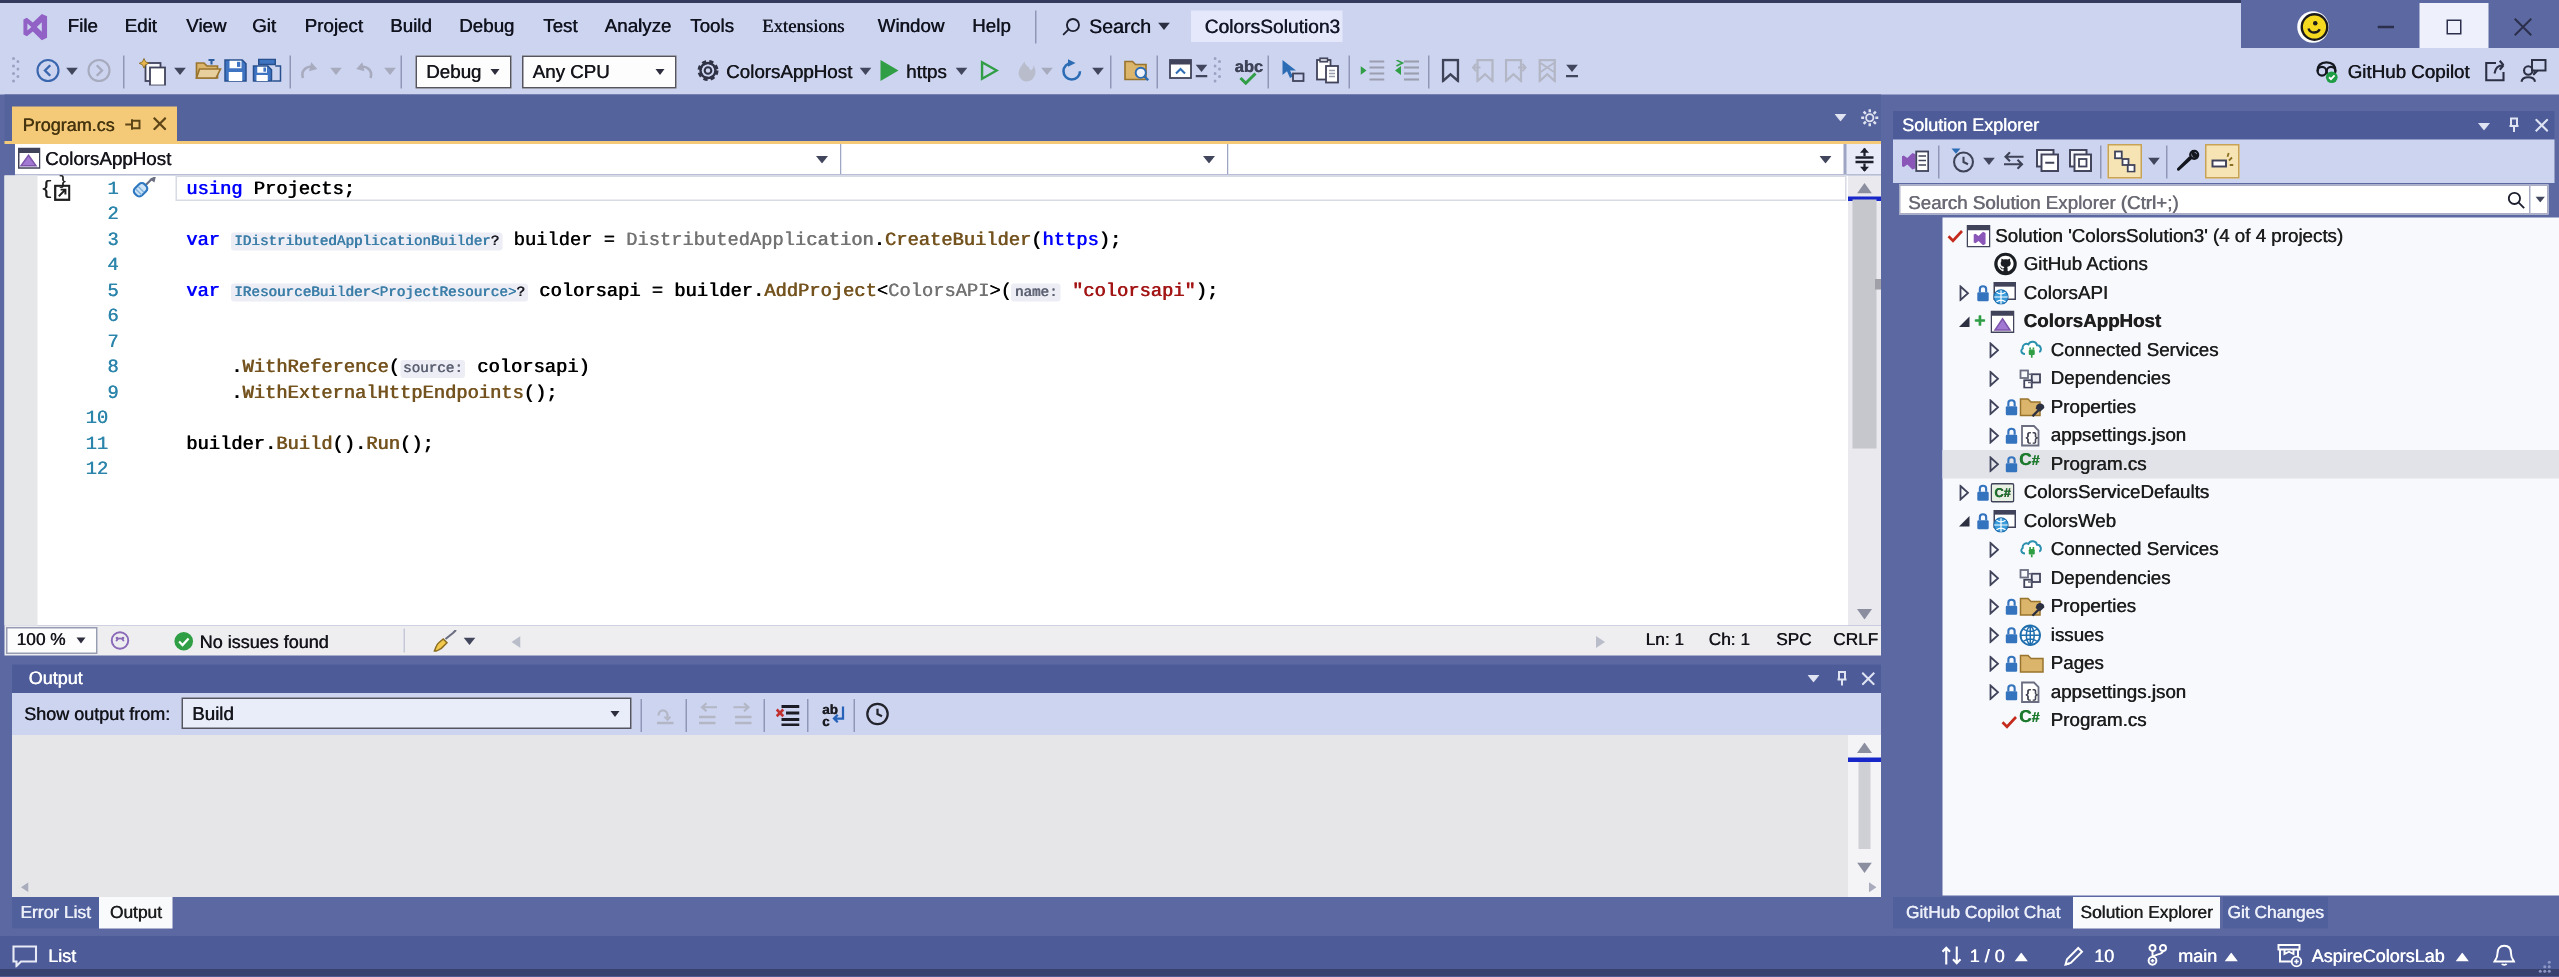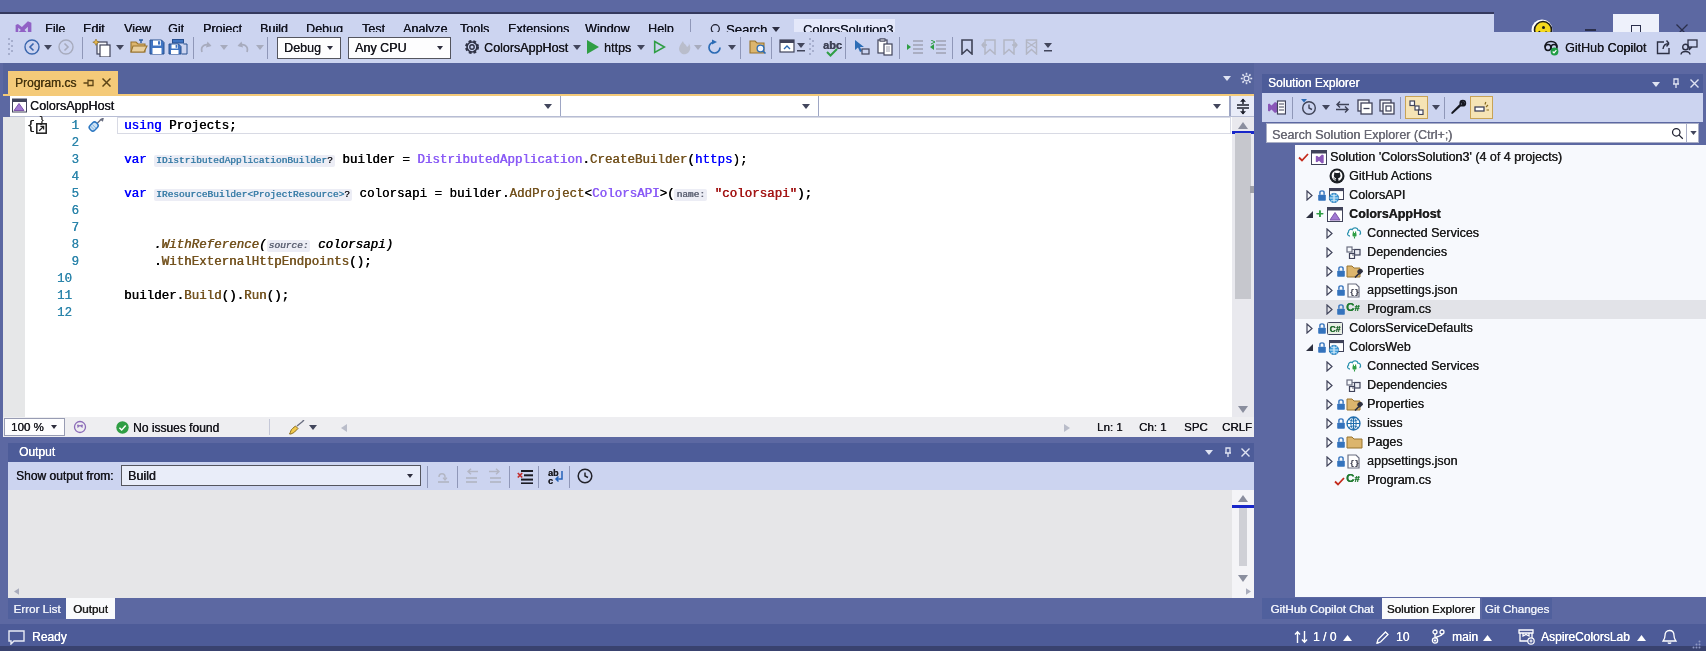--- a/index.html
+++ b/index.html
@@ -1,41 +1,41 @@
 <!DOCTYPE html>
 <html><head>
 <meta charset="utf-8">
 <style>
   * { margin:0; padding:0; box-sizing:border-box; }
   html,body { width:1706px; height:651px; overflow:hidden; }
   body { font-family:"Liberation Sans", sans-serif; font-size:12px; color:#1e1e1e; background:#5c68a2; position:relative; text-shadow:0.35px 0 0 currentColor; }
   .abs { position:absolute; }
   
-  #titlebar { left:0; top:12px; width:1494px; height:32px; background:#ccd4f0; border-top:2px solid #34395e; }
+  #titlebar { left:0; top:0; width:1494px; height:32px; background:#ccd4f0; border-top:2px solid #34395e; }
   #toolbar  { left:0; top:32px; width:1706px; height:31px; background:#ccd4f0; }
   .menuitem { font-size:12.5px; color:#11131f; }
   .vsep { width:1px; height:22px; background:#8f97b8; display:inline-block; vertical-align:middle; }
   
   .combo { background:#fdfdfe; border:1px solid #54555e; height:22px; display:flex; align-items:center; font-size:12.5px; color:#16161d; }
   .combo .txt { padding-left:6px; flex:1; white-space:nowrap; }
   .combo .car { width:0; height:0; border-left:3.5px solid transparent; border-right:3.5px solid transparent; border-top:4.5px solid #2d2d3d; margin-right:7px; }
   
   #tabstrip { left:3px; top:63px; width:1251px; height:31px; background:#55639c; }
   #goldline { left:3px; top:94px; width:1251px; height:2px; background:#f4ca79; }
   #doctab { position:absolute; left:5px; top:8px; height:23px; background:#f4ca79; color:#46350f; font-size:12px; display:flex; align-items:center; padding:0 7px; }
   #navbar { left:10px; top:96px; width:1244px; height:21px; background:#f6f7fb; border-bottom:1px solid #b7bdd4; }
   .navbox { position:absolute; top:0; height:20px; background:#fff; border-right:1px solid #9ea6c4; }
   #editor { left:3px; top:117px; width:1229px; height:300px; background:#fff; }
   #gutter { left:3px; top:117px; width:22px; height:300px; background:#e6e7e8; }
   #vscroll { left:1232px; top:117px; width:22px; height:300px; background:#e9e9ee; }
   #edbottom { left:3px; top:417px; width:1251px; height:20px; background:#eeeef1; font-size:11.5px; }
   .lnum { position:absolute; width:30px; text-align:right; color:#2c85ab; font-family:"Liberation Mono",monospace; font-size:12.5px; text-shadow:0.3px 0 0 currentColor; }
   .codeline { position:absolute; left:121px; white-space:pre; font-family:"Liberation Mono",monospace; font-size:12.5px; color:#000; text-shadow:0.45px 0 0 currentColor; }
   .kw { color:#0000ff; }
-  .ty { color:#8b5cf6; }
+  .ty { color:#737373; }
   .mt { color:#74531f; }
   .st { color:#a31515; }
   .hint { background:#ecedf5; color:#3b7ea8; font-size:9.5px; border-radius:2px; padding:0px 2px 1px 2px; }
   .hint i { font-style:normal; color:#16161d; }
   .hintp { background:#ecedf5; color:#5d6273; font-size:9.5px; border-radius:2px; padding:0px 2px 1px 2px; }
   
   #outhead { left:8px; top:443px; width:1246px; height:19px; background:#4d5c99; color:#fff; font-size:12px; }
   #outtools { left:8px; top:462px; width:1246px; height:28px; background:#ccd4f0; }
   #outbody { left:8px; top:490px; width:1246px; height:108px; background:#e6e6e8; }
   
@@ -60,21 +60,21 @@
     <span class="abs menuitem" style="left:45px; top:7.5px;">File</span>
     <span class="abs menuitem" style="left:83px; top:7.5px;">Edit</span>
     <span class="abs menuitem" style="left:124px; top:7.5px;">View</span>
     <span class="abs menuitem" style="left:168px; top:7.5px;">Git</span>
     <span class="abs menuitem" style="left:203px; top:7.5px;">Project</span>
     <span class="abs menuitem" style="left:260px; top:7.5px;">Build</span>
     <span class="abs menuitem" style="left:306px; top:7.5px;">Debug</span>
     <span class="abs menuitem" style="left:362px; top:7.5px;">Test</span>
     <span class="abs menuitem" style="left:403px; top:7.5px;">Analyze</span>
     <span class="abs menuitem" style="left:460px; top:7.5px;">Tools</span>
-    <span class="abs menuitem" style="left:508px; top:7.5px;">Extensions</span>
+    <span class="abs menuitem" style="left:508px; top:7.5px;font-family:Liberation Serif, serif;">Extensions</span>
     <span class="abs menuitem" style="left:585px; top:7.5px;">Window</span>
     <span class="abs menuitem" style="left:648px; top:7.5px;">Help</span>
     <div class="abs vsep" style="left:690px; top:5px;"></div>
     <svg class="abs" style="left:707px; top:9px;" width="14" height="14" viewBox="0 0 16 16">
       <circle cx="9.5" cy="6.5" r="4.6" fill="none" stroke="#1c1e2e" stroke-width="1.4"></circle>
       <line x1="6" y1="10" x2="2" y2="14" stroke="#1c1e2e" stroke-width="1.4"></line>
     </svg>
     <span class="abs" style="left:726px; top:7.5px; font-size:13px; color:#11131f;">Search</span>
     <svg class="abs" style="left:772px; top:13px;" width="8" height="5" viewBox="0 0 8 5">
       <path d="M0 0 L8 0 L4 5 Z" fill="#2b2d40"></path>
@@ -393,21 +393,21 @@
     <div class="lnum" style="left:46px; top:87px;">6</div>
     <div class="lnum" style="left:46px; top:104px;">7</div>
     <div class="lnum" style="left:46px; top:121px;">8</div>
     <div class="lnum" style="left:46px; top:138px;">9</div>
     <div class="lnum" style="left:39px; top:155px;">10</div>
     <div class="lnum" style="left:39px; top:172px;">11</div>
     <div class="lnum" style="left:39px; top:189px;">12</div>
     <div class="codeline" style="top:2px;"><span class="kw">using</span> Projects;</div>
     <div class="codeline" style="top:36px;"><span class="kw">var</span> <span class="hint">IDistributedApplicationBuilder<i>?</i></span> builder = <span class="ty">DistributedApplication</span>.<span class="mt">CreateBuilder</span>(<span class="kw">https</span>);</div>
     <div class="codeline" style="top:70px;"><span class="kw">var</span> <span class="hint">IResourceBuilder&lt;ProjectResource&gt;<i>?</i></span> colorsapi = builder.<span class="mt">AddProject</span>&lt;<span class="ty">ColorsAPI</span>&gt;(<span class="hintp">name:</span> <span class="st">"colorsapi"</span>);</div>
-    <div class="codeline" style="top:121px;font-style:italic;">    .<span class="mt">WithReference</span>(<span class="hintp">source:</span> colorsapi)</div>
+    <div class="codeline" style="top:121px;">    .<span class="mt">WithReference</span>(<span class="hintp">source:</span> colorsapi)</div>
     <div class="codeline" style="top:138px;">    .<span class="mt">WithExternalHttpEndpoints</span>();</div>
     <div class="codeline" style="top:172px;">builder.<span class="mt">Build</span>().<span class="mt">Run</span>();</div>
   </div>
   <div class="abs" id="gutter"></div>
   <div class="abs" id="vscroll">
     <svg class="abs" style="left:6px; top:5px;" width="10" height="7" viewBox="0 0 10 7">
       <path d="M0 7 L10 7 L5 0 Z" fill="#8a8e9e"></path>
     </svg>
     <div class="abs" style="left:0; top:14px; width:22px; height:2.5px; background:#1726c9;"></div>
     <div class="abs" style="left:3px; top:16px; width:16px; height:166px; background:#c6c7cd;"></div>
@@ -831,21 +831,21 @@
   <div class="abs btab off" style="left:8px; width:58px;">Error List</div>
   <div class="abs btab on" style="left:66px; width:49px;">Output</div>
   <div class="abs btab off" style="left:1262px; width:120px;">GitHub Copilot Chat</div>
   <div class="abs btab on" style="left:1382px; width:98px;">Solution Explorer</div>
   <div class="abs btab off" style="left:1482px; width:70px;">Git Changes</div>
   <div class="abs" id="statusbar">
     <div class="abs" style="left:0; top:22px; width:1706px; height:5px; background:#39426f;"></div>
     <svg class="abs" style="left:8px; top:6px;" width="17" height="15" viewBox="0 0 17 15">
       <path d="M1 1 L16 1 L16 11 L6 11 L3 14 L3 11 L1 11 Z" fill="none" stroke="#e8ebf5" stroke-width="1.4"></path>
     </svg>
-    <span class="abs" style="left:32px; top:6px;">Ready</span>
+    <span class="abs" style="left:32px; top:6px;">List</span>
 
     <svg class="abs" style="left:1294px; top:6px;" width="14" height="14" viewBox="0 0 14 14">
       <path d="M3.5 13 L3.5 2 M1 4.5 L3.5 1.8 L6 4.5" fill="none" stroke="#fff" stroke-width="1.4"></path>
       <path d="M10.5 1 L10.5 12 M8 9.5 L10.5 12.2 L13 9.5" fill="none" stroke="#fff" stroke-width="1.4"></path>
     </svg>
     <span class="abs" style="left:1313px; top:6px;">1 / 0</span>
     <svg class="abs" style="left:1343px; top:11px;" width="9" height="6" viewBox="0 0 9 6">
       <path d="M0 6 L9 6 L4.5 0 Z" fill="#fff"></path>
     </svg>
     <svg class="abs" style="left:1376px; top:6px;" width="14" height="14" viewBox="0 0 14 14">

